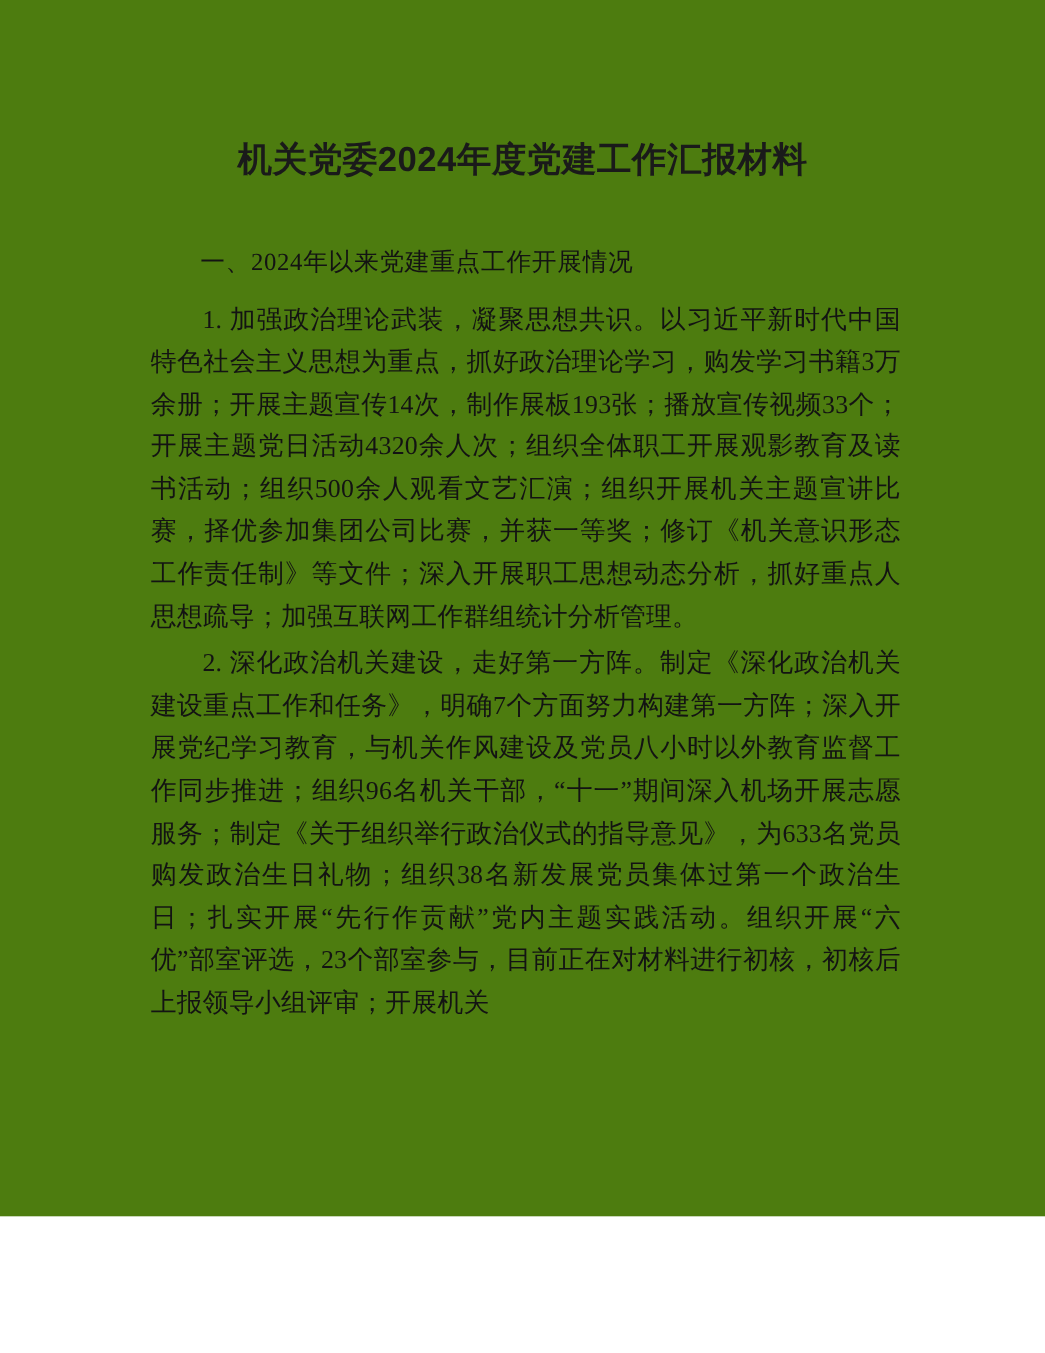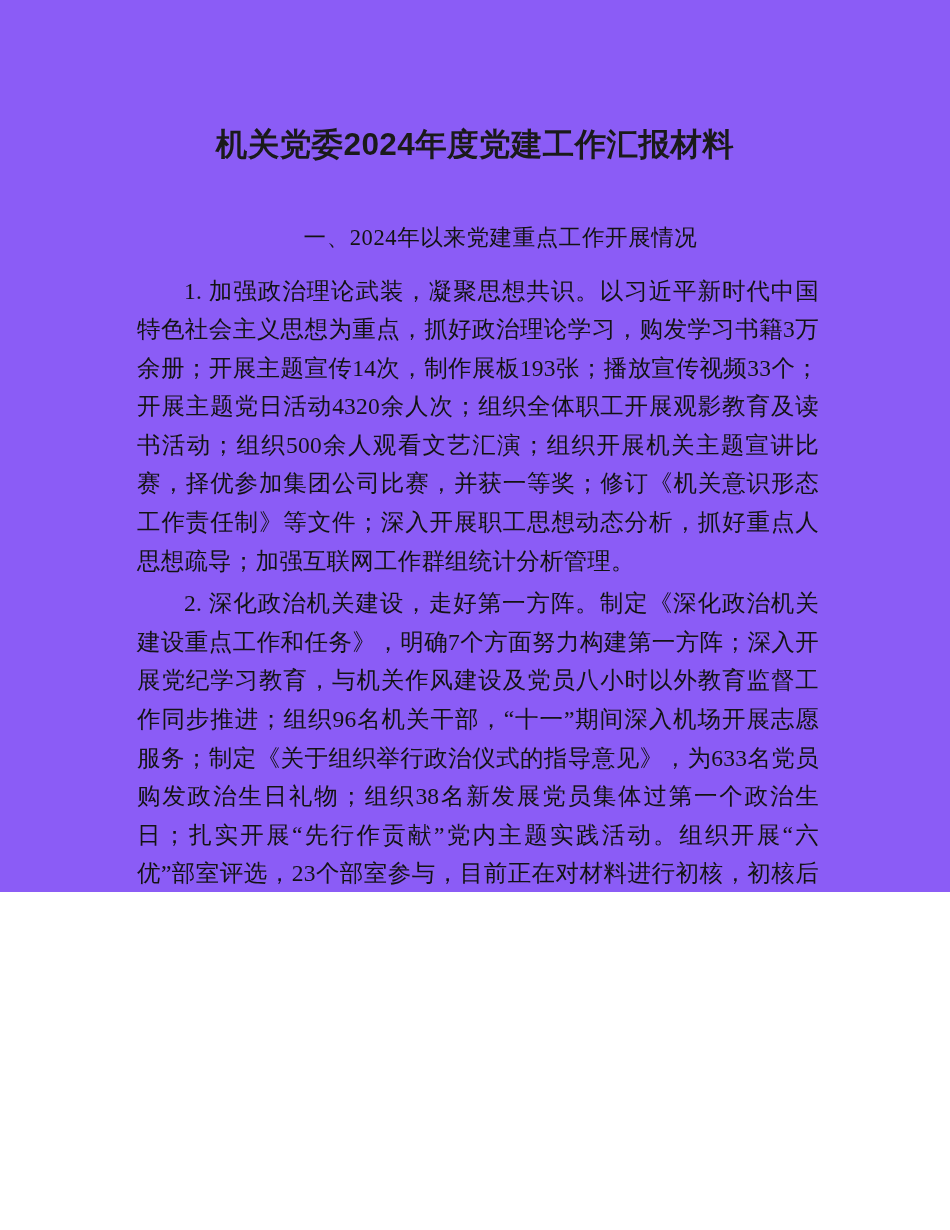--- a/index.html
+++ b/index.html
@@ -8,23 +8,23 @@
     padding: 0;
     background: #ffffff;
   }
   body {
     font-family: "Liberation Serif", "DejaVu Serif", serif;
     color: #000000;
   }
   .page {
     position: relative;
     width: 950px;
-    height: 892px;
+    height: 1106px;
     margin: 0 auto;
-    background: #8b5cf6;
+    background: #4d7c0f;
     overflow: hidden;
     box-sizing: border-box;
   }
   .doc-title {
     position: absolute;
     top: 100px;
     left: 0;
     width: 950px;
     text-align: center;
     font-family: "Liberation Sans", "DejaVu Sans", sans-serif;
@@ -42,21 +42,21 @@
     width: 682px;
   }
   .section-heading {
     font-family: "Liberation Serif", "DejaVu Serif", serif;
     font-size: 22.5px;
     line-height: 38.5px;
     text-indent: 45px;
     letter-spacing: 0.6px;
     color: #131313;
     margin: 0 0 14px 0;
-    text-align: center;
+    text-align: left;
   }
   .para {
     font-family: "Liberation Serif", "DejaVu Serif", serif;
     font-size: 23.5px;
     line-height: 38.6px;
     text-indent: 47px;
     letter-spacing: 0.2px;
     color: #131313;
     margin: 0 0 4px 0;
     text-align: justify;

